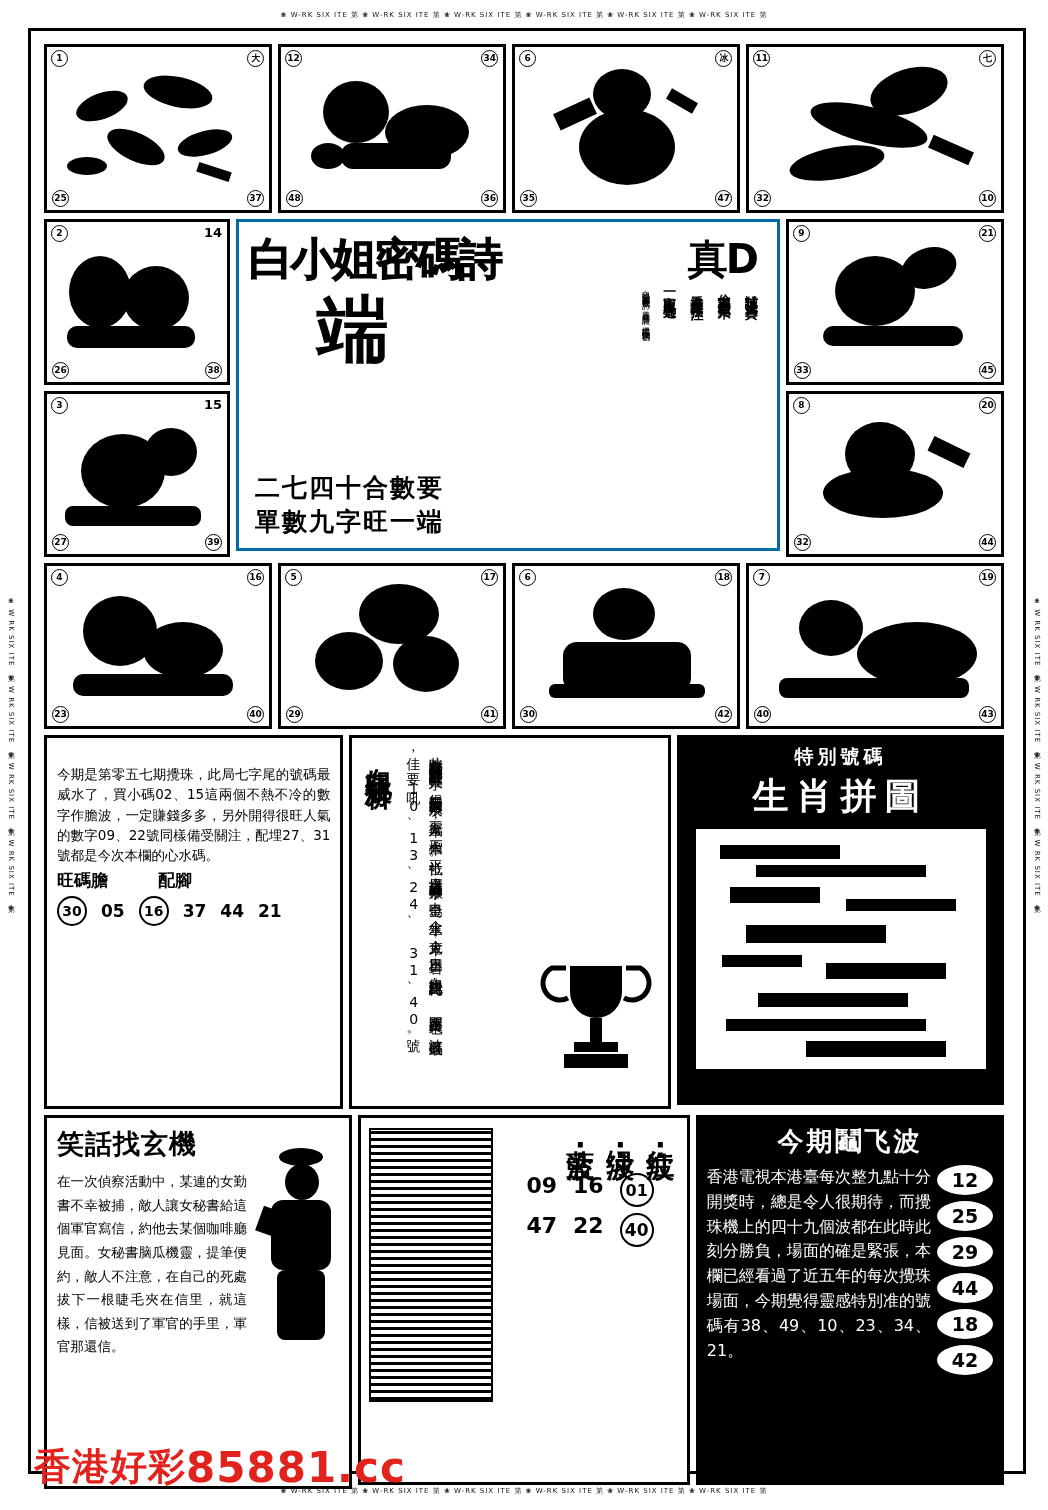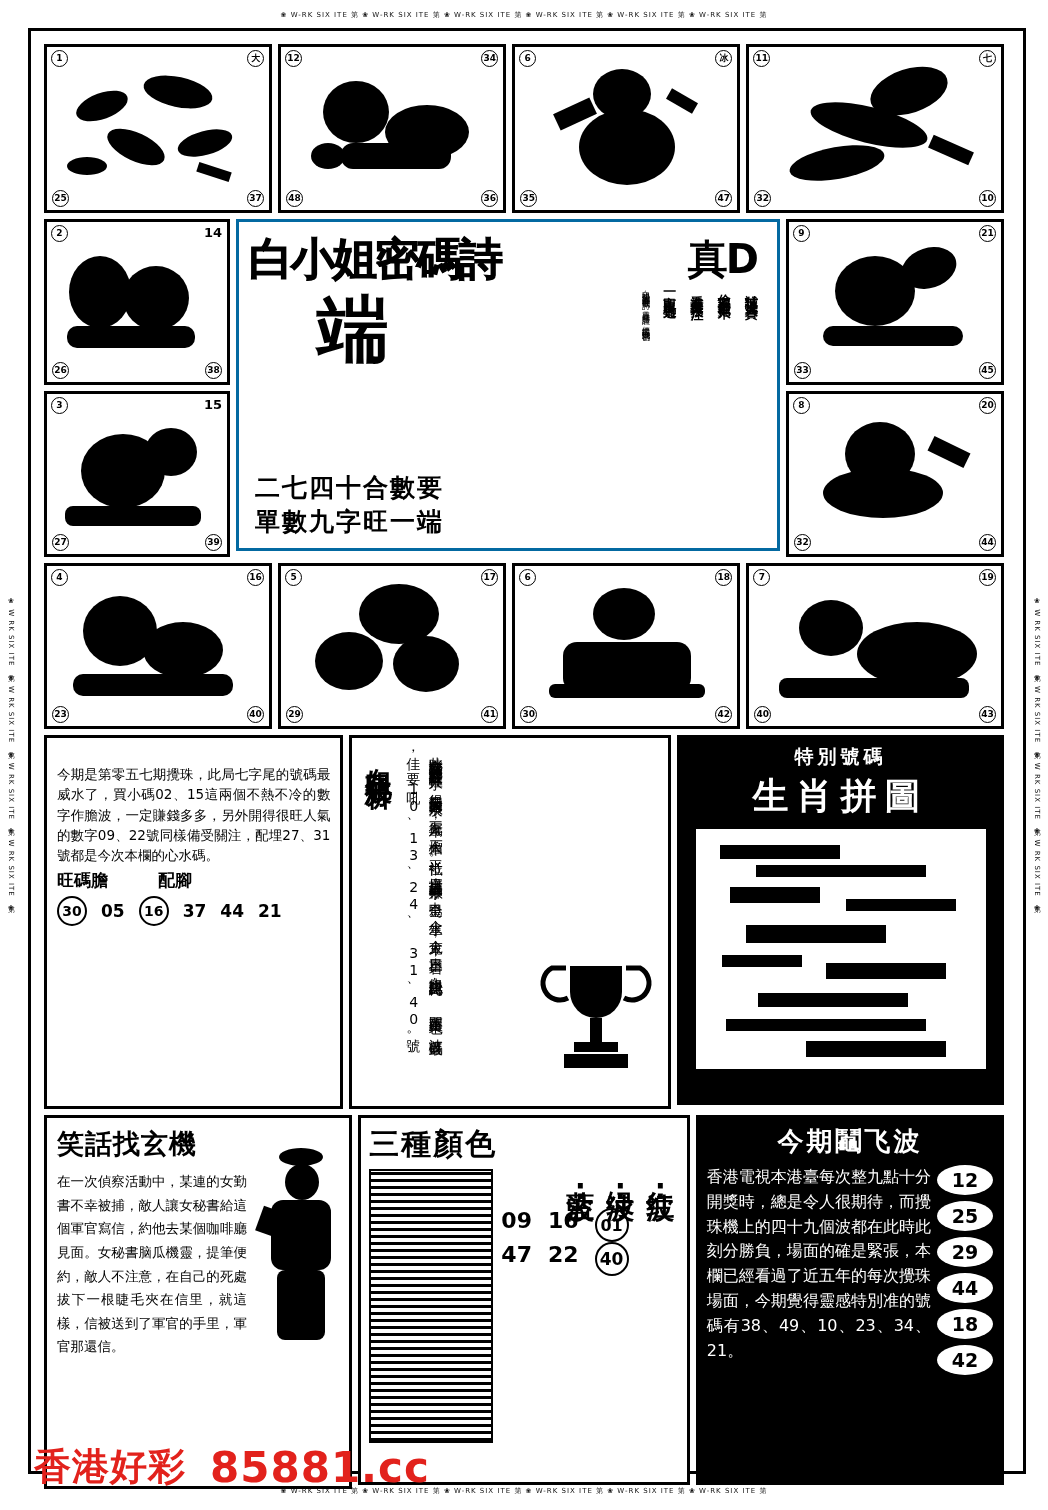--- a/index.html
+++ b/index.html
@@ -74,29 +74,29 @@
   .dan-row{display:flex;gap:14px;align-items:center;font-size:17px;font-weight:bold;margin-top:4px;}
   .ocirc{display:inline-flex;width:26px;height:26px;border:2px solid #000;border-radius:50%;
          align-items:center;justify-content:center;font-size:14px;font-weight:bold;}
 
   .trophy{position:absolute;right:12px;bottom:8px;width:120px;height:150px;}
 
   
   .wave-cols{display:flex;gap:2px;justify-content:flex-end;}
   .wave-col{writing-mode:vertical-rl;text-orientation:upright;font-size:28px;font-weight:bold;
             letter-spacing:2px;}
-  .wave-nums{font-size:22px;font-weight:bold;display:flex;gap:16px;justify-content:flex-start;}
+  .wave-nums{font-size:22px;font-weight:bold;display:flex;gap:16px;margin-top:6px;justify-content:center;}
 
   .noisegrid{background:
      repeating-linear-gradient(0deg,#000 0 3px,#fff 3px 7px),
      repeating-linear-gradient(90deg,#000 0 3px,transparent 3px 7px);
   }
 
   
-  .wm{position:absolute;left:34px;bottom:18px;display:flex;align-items:center;gap:24px;z-index:30;}
+  .wm{position:absolute;left:34px;bottom:18px;display:flex;align-items:center;z-index:30;}
   .wm-cn{font-size:37px;font-weight:bold;color:#e2221c;letter-spacing:1px;}
   .wm-url{font-size:42px;font-weight:bold;color:#e2221c;letter-spacing:1px;
           font-family:"DejaVu Sans",sans-serif;}
 </style>
 </head>
 <body>
 
 <div class="page">
 
   <div class="edge-band edge-top">❀ W-RK SIX ITE 第 ❀ W-RK SIX ITE 第 ❀ W-RK SIX ITE 第 ❀ W-RK SIX ITE 第 ❀ W-RK SIX ITE 第 ❀ W-RK SIX ITE 第</div>
@@ -342,21 +342,20 @@
         <div style="position:absolute;right:6px;top:30px;width:86px;height:230px">
           <div class="blob" style="left:22px;top:0px;width:44px;height:18px"></div>
           <div class="blob" style="left:28px;top:16px;width:34px;height:36px"></div>
           <div class="blob2" style="left:14px;top:52px;width:60px;height:70px;border-radius:12px"></div>
           <div class="blob2" style="left:20px;top:122px;width:48px;height:70px;border-radius:8px"></div>
           <div class="blob2" style="left:2px;top:60px;width:18px;height:26px;transform:rotate(20deg)"></div>
         </div>
       </div>
 
       <div class="panel" style="width:320px;height:352px;padding:6px 8px">
-        <div class="pn-title" style="font-size:30px;letter-spacing:2px">三種顏色</div>
         <div style="display:flex;gap:8px;margin-top:4px">
           <div class="noisegrid" style="width:120px;height:270px;border:2px solid #000"></div>
           <div style="flex:1">
             <div class="wave-cols">
               <div class="wave-col">藍波:</div>
               <div class="wave-col">绿波:</div>
               <div class="wave-col">红波:</div>
             </div>
             <div class="wave-nums">
               <span>09</span>

